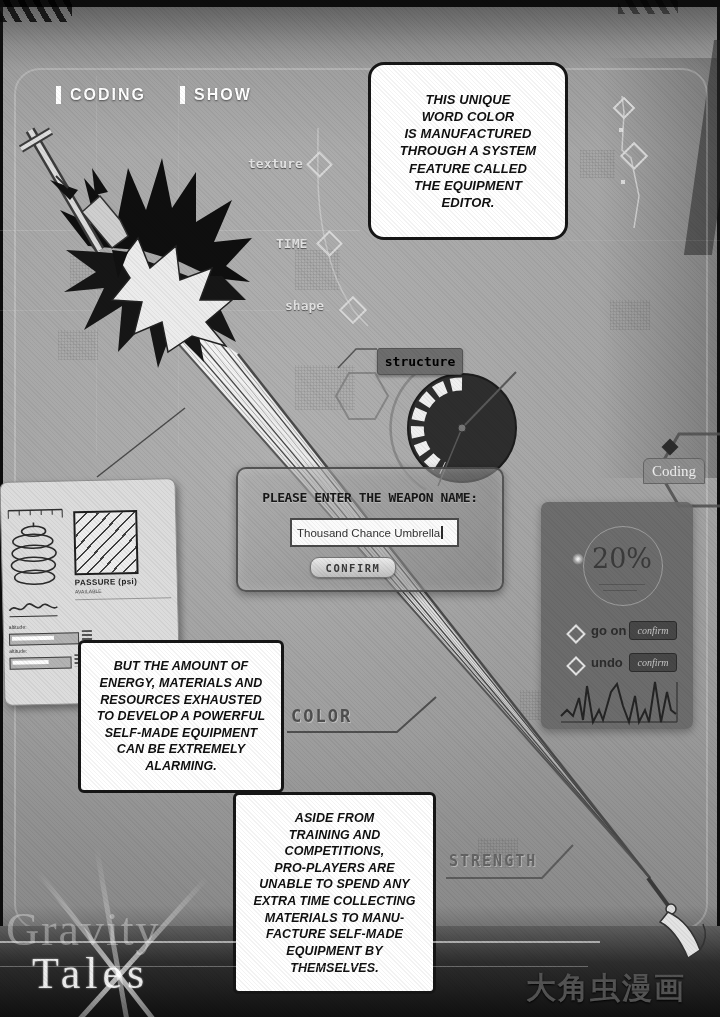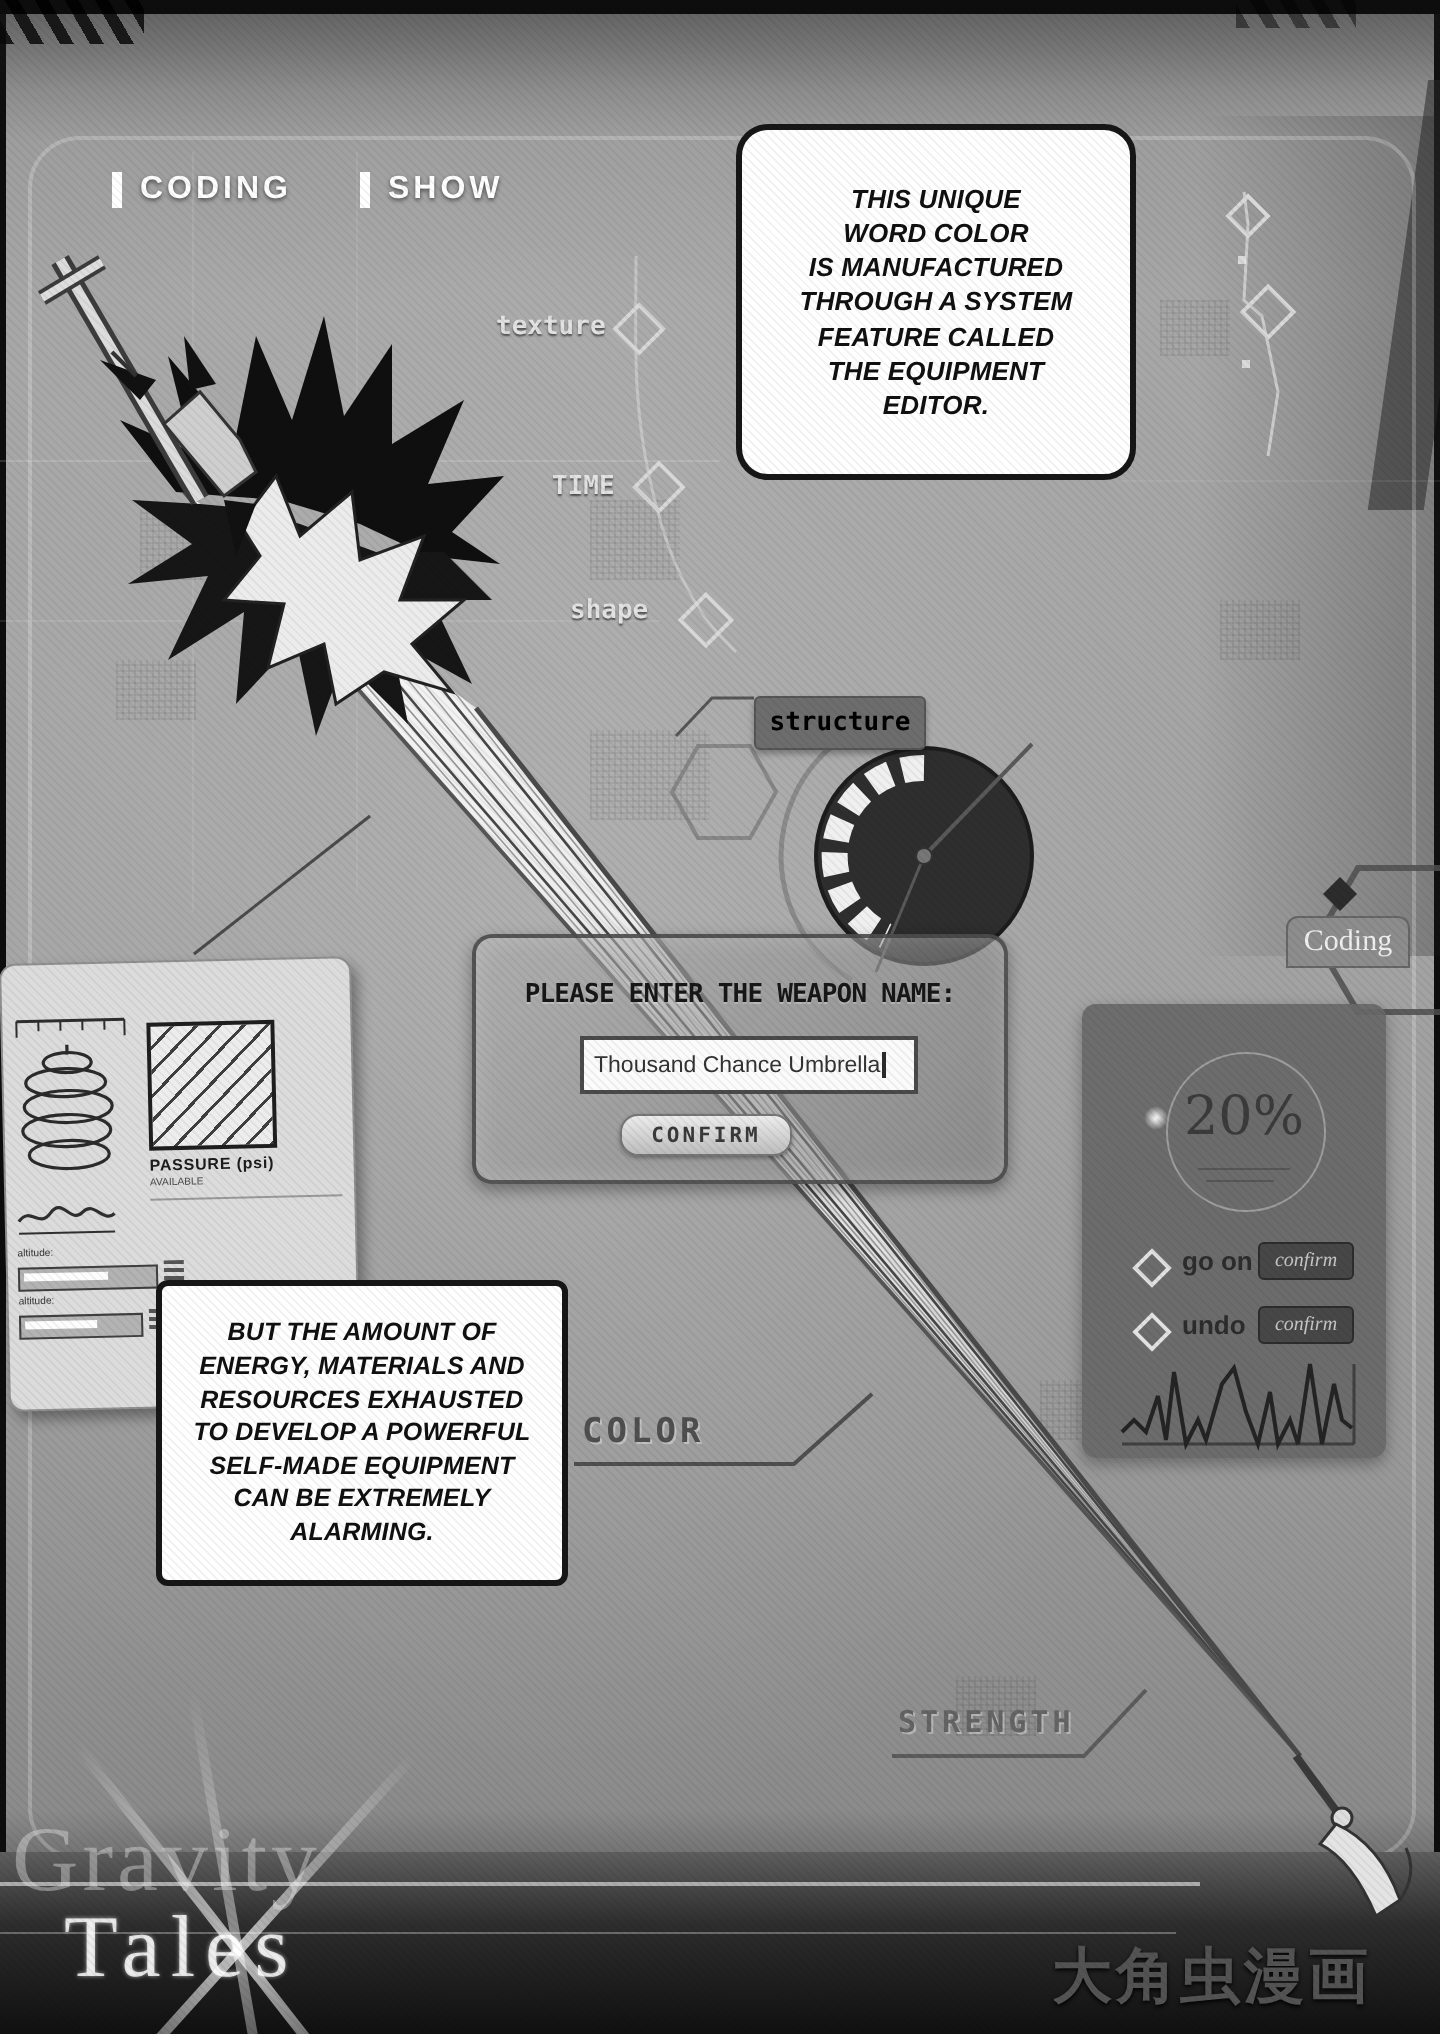--- a/index.html
+++ b/index.html
@@ -284,20 +284,30 @@
 FEATURE CALLED
 THE EQUIPMENT
 EDITOR.</div>
   <div class="bubble abs" style="left:78px;top:640px;width:200px;height:147px;border-radius:6px;font-size:12.5px;">BUT THE AMOUNT OF
 ENERGY, MATERIALS AND
 RESOURCES EXHAUSTED
 TO DEVELOP A POWERFUL
 SELF-MADE EQUIPMENT
 CAN BE EXTREMELY
 ALARMING.</div>
+  <div class="bubble abs" style="left:233px;top:792px;width:197px;height:196px;border-radius:6px;font-size:12.5px;">ASIDE FROM
+TRAINING AND
+COMPETITIONS,
+PRO-PLAYERS ARE
+UNABLE TO SPEND ANY
+EXTRA TIME COLLECTING
+MATERIALS TO MANU-
+FACTURE SELF-MADE
+EQUIPMENT BY
+THEMSELVES.</div>
 
   <div class="abs" id="wm-gravity">Gravity</div>
   <div class="abs" id="publisher">大角虫漫画</div>
   <div class="abs" id="wm-tales">Tales</div>
 
   <div class="abs" id="coding-show">
     <span class="hitem">CODING</span>
     <span class="hitem">SHOW</span>
   </div>
 

